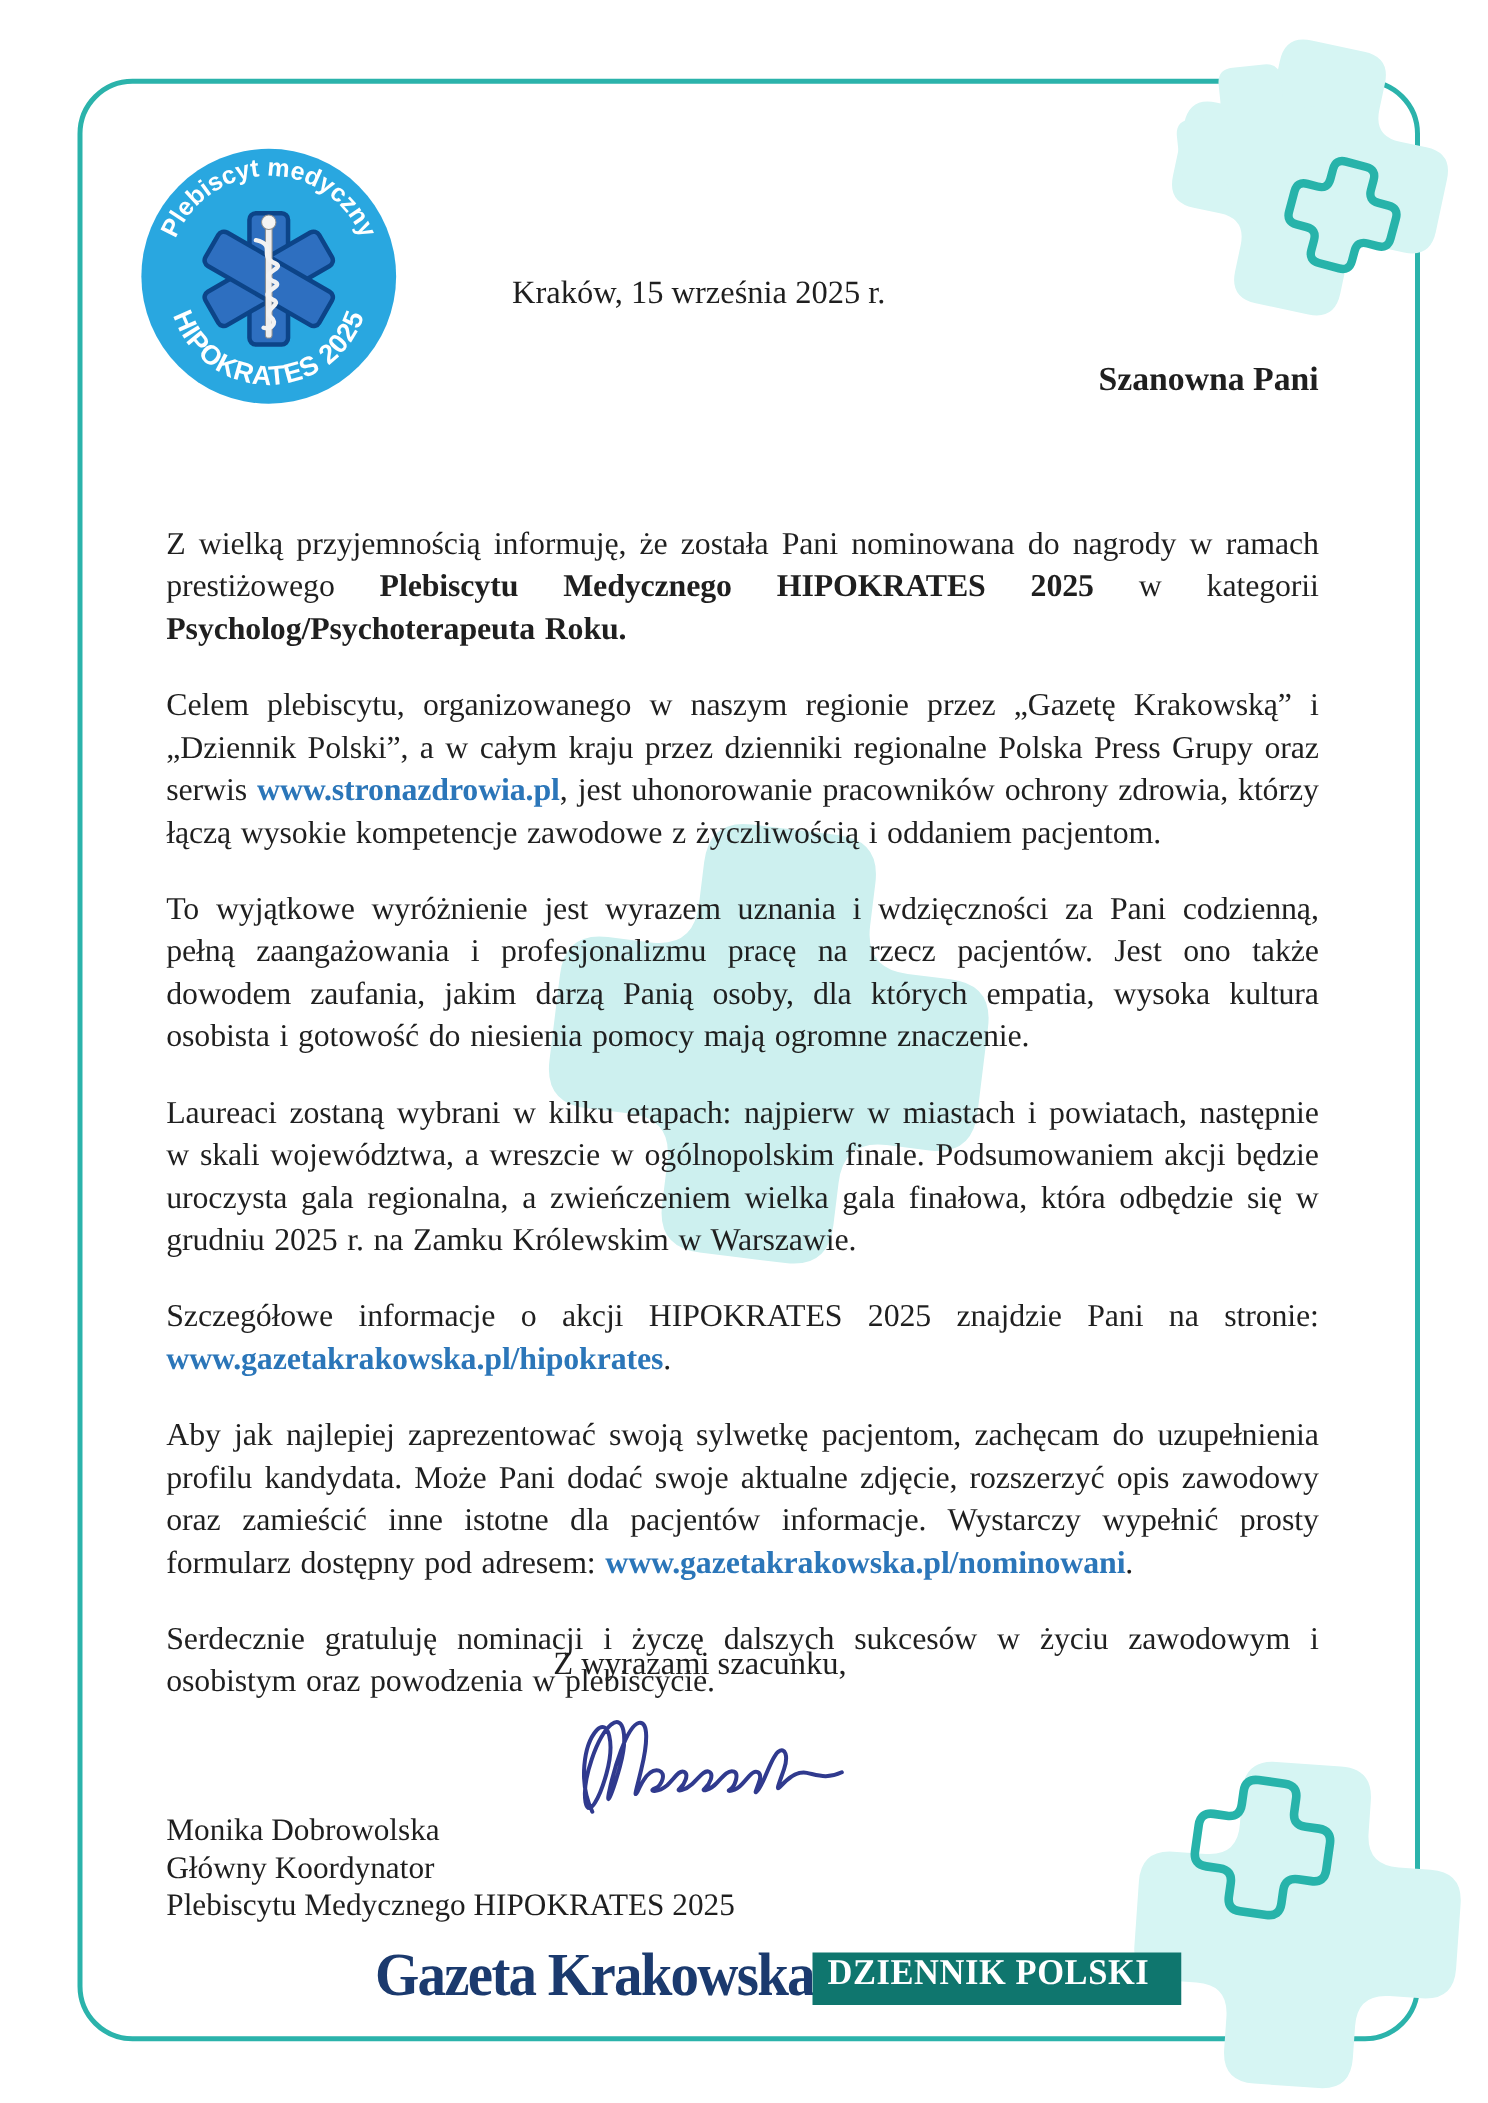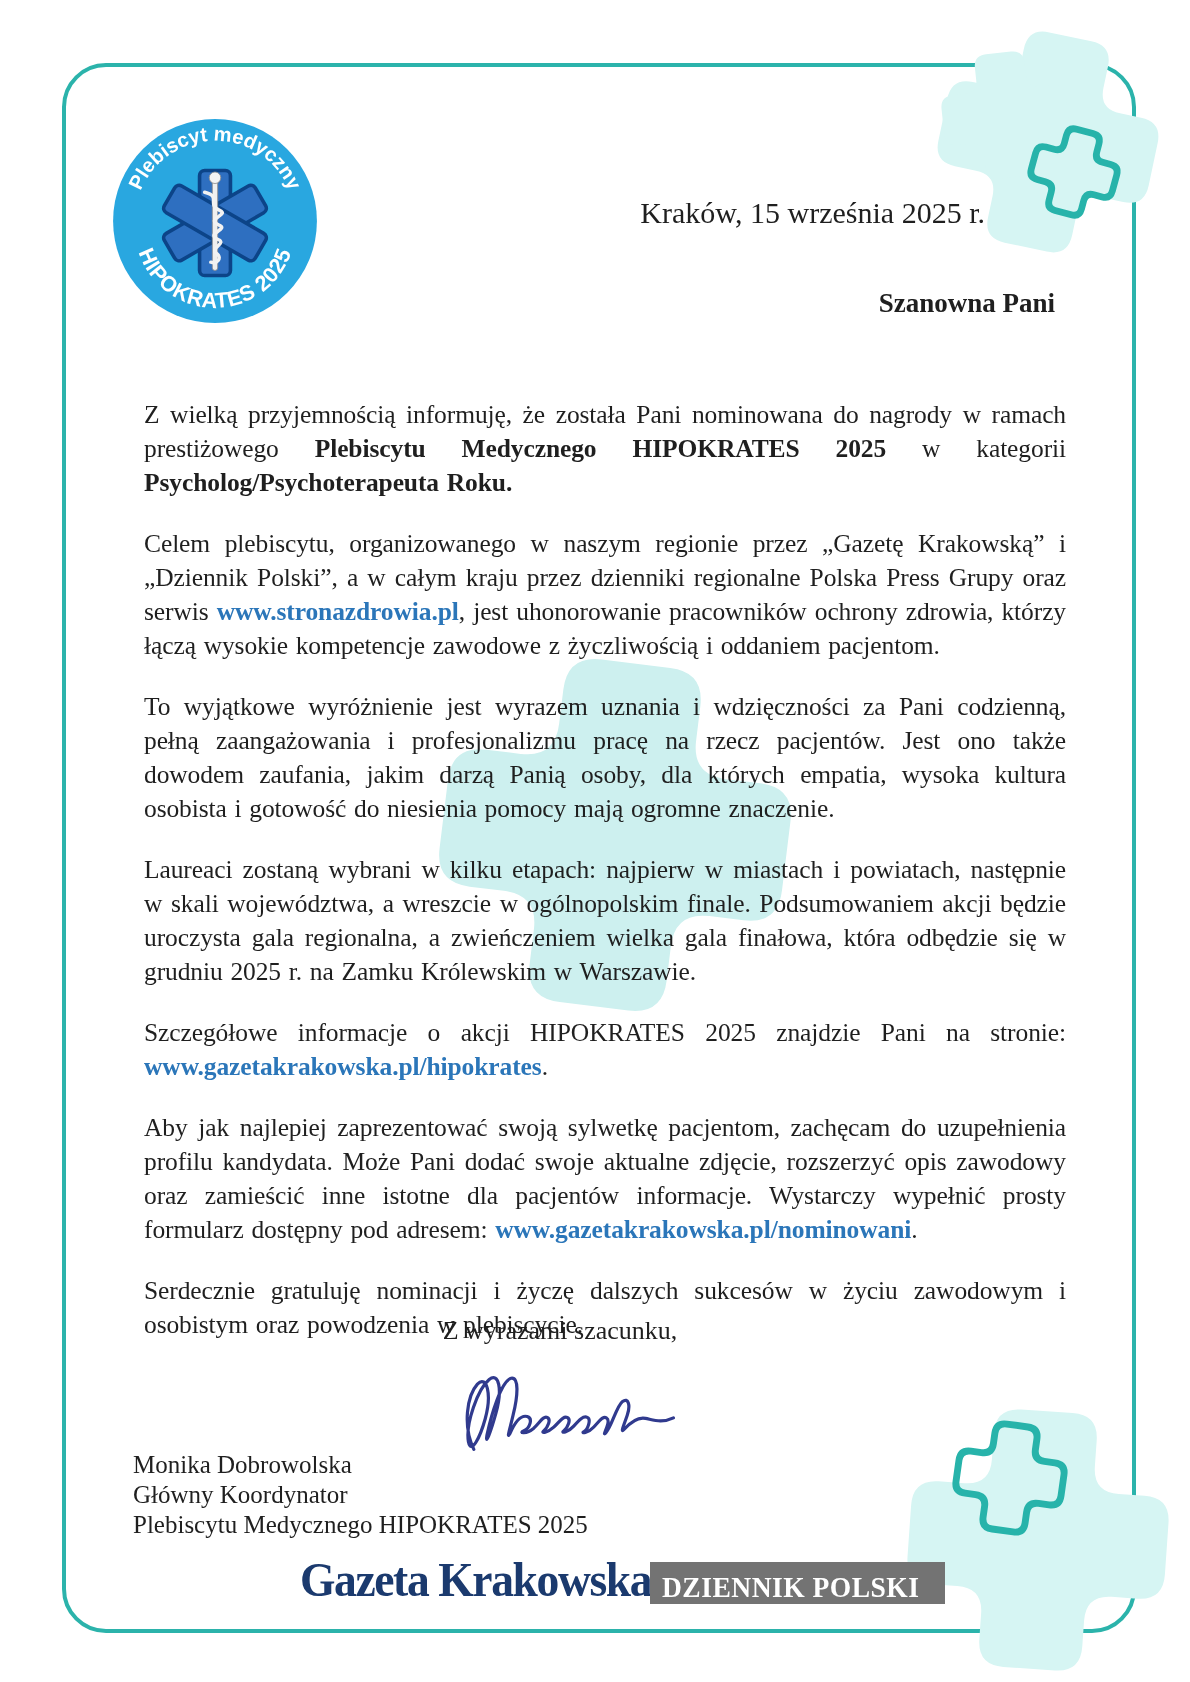--- a/index.html
+++ b/index.html
@@ -10,23 +10,23 @@
     color:#1f1f1f;
   }
   
   .frame{
     position:absolute;left:62px;top:63px;width:1066px;height:1562px;
     border:4px solid #2bb3ab;border-radius:44px;z-index:1;
   }
   .decor{position:absolute;left:0;top:0;width:1190px;height:1682px;z-index:2;pointer-events:none;}
   
   .col{position:absolute;left:133px;width:922px;z-index:5;}
-  .date-line{top:196px;text-align:right;width:852px;font-size:30px;}
+  .date-line{top:219px;text-align:center;width:852px;font-size:26px;}
   .salutation{top:284px;text-align:right;font-weight:700;font-size:27px;line-height:38px;}
-  .body-flow{top:398px;margin-left:11px;}
+  .body-flow{top:418px;}
   .para{
     margin:0 0 27px 0;
     font-size:25.5px;line-height:34px;
     text-align:justify;word-spacing:1.5px;letter-spacing:-0.1px;
   }
   .para .b{font-weight:700;}
   .para a.link{color:#2b76b9;font-weight:700;text-decoration:none;cursor:pointer;}
   .closing-block{position:absolute;left:133px;top:1316px;width:810px;text-align:center;z-index:5;}
   .closing{font-size:26px;transform:translateX(22px);}
   .sig-wrap{position:absolute;left:458px;top:1366px;width:235px;height:92px;z-index:6;}
@@ -35,21 +35,21 @@
   
   .footer-logos{position:absolute;left:0;top:1556px;width:1190px;height:60px;z-index:6;}
   .gazeta{
     position:absolute;left:300px;top:0;
     font-family:"Liberation Serif",serif;font-weight:700;font-size:49px;line-height:48px;
     color:#1b3a6e;letter-spacing:-1.5px;transform:scaleX(.93);transform-origin:left center;
     white-space:nowrap;
   }
   .dziennik{
     position:absolute;left:650px;top:6px;height:42px;
-    background:#737373;color:#ffffff;display:flex;align-items:flex-end;
+    background:#0f766e;color:#ffffff;display:flex;align-items:flex-start;
     padding:0 12px;
   }
   .dziennik span{
     font-family:"Liberation Serif",serif;font-weight:700;font-size:29px;letter-spacing:.5px;
     transform:scaleX(.95);transform-origin:left center;white-space:nowrap;
   }
   .badge{position:absolute;left:110px;top:116px;width:210px;height:210px;z-index:6;}
   .abs{position:absolute;}
 </style>
 </head>

